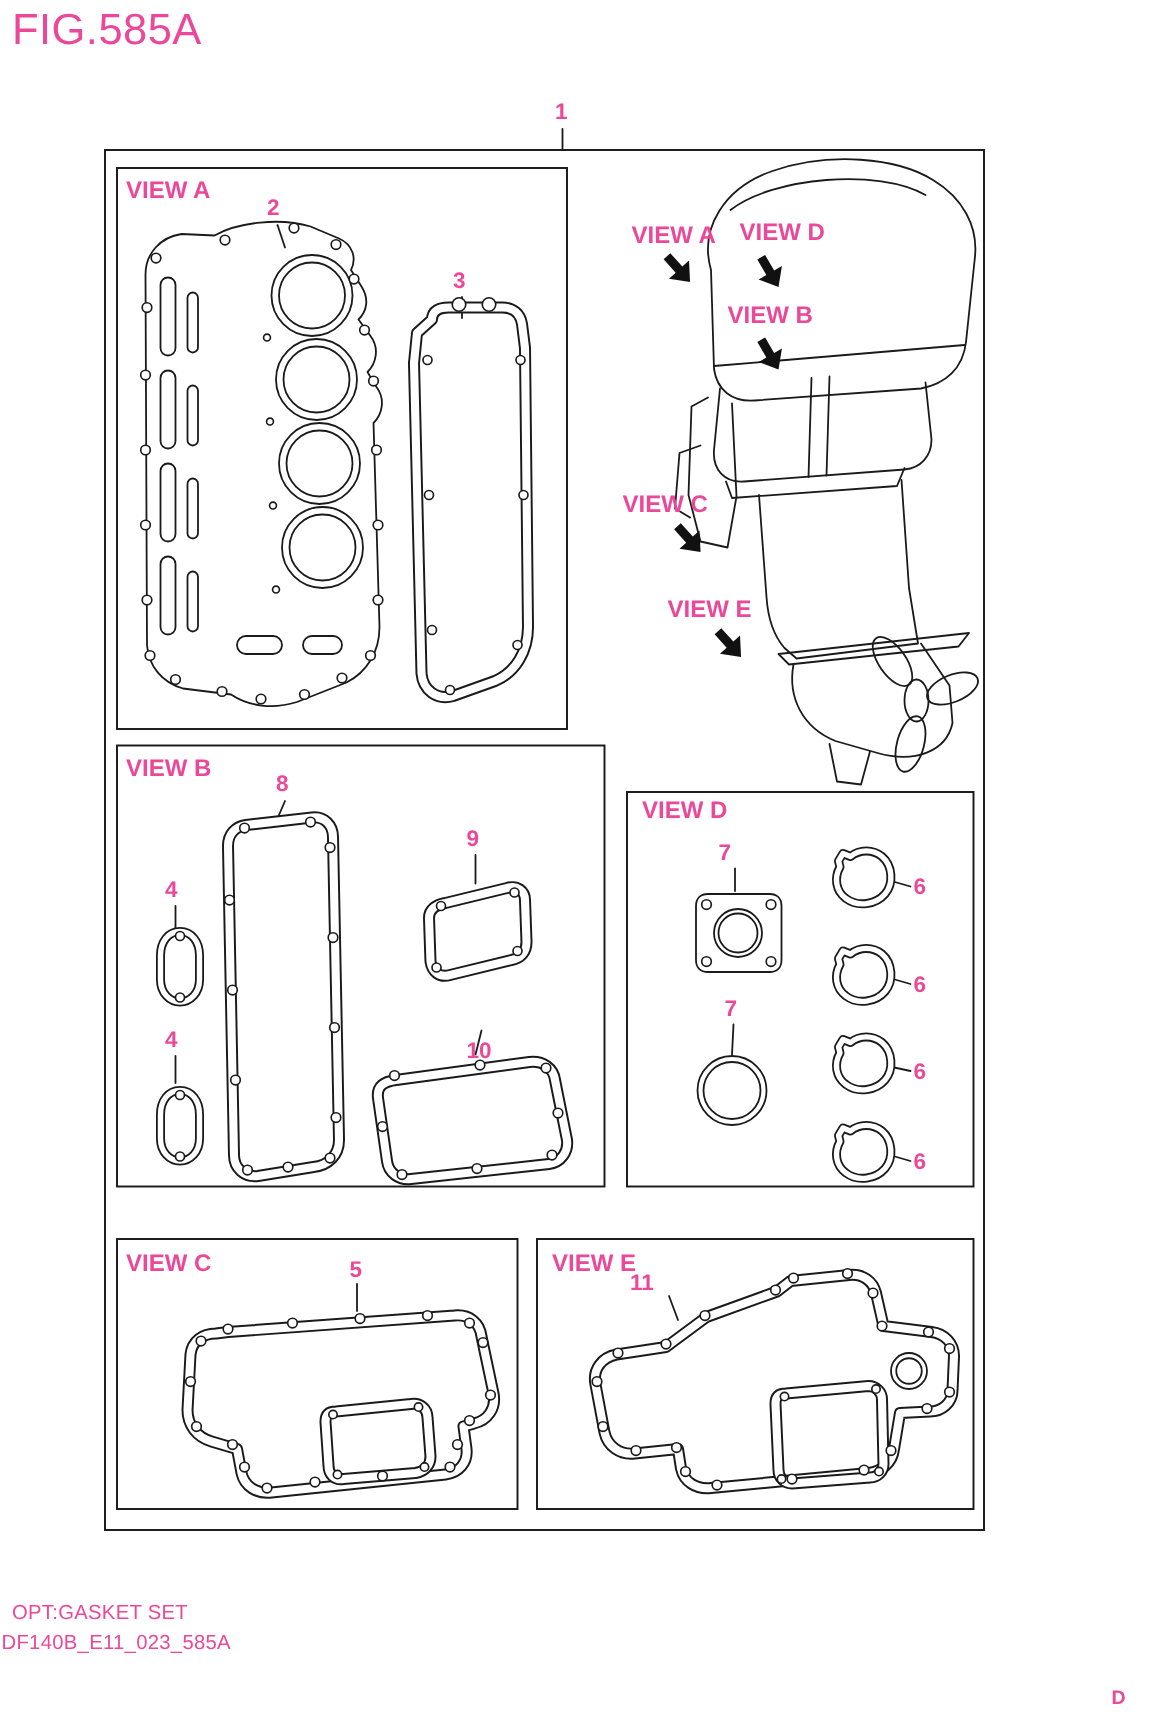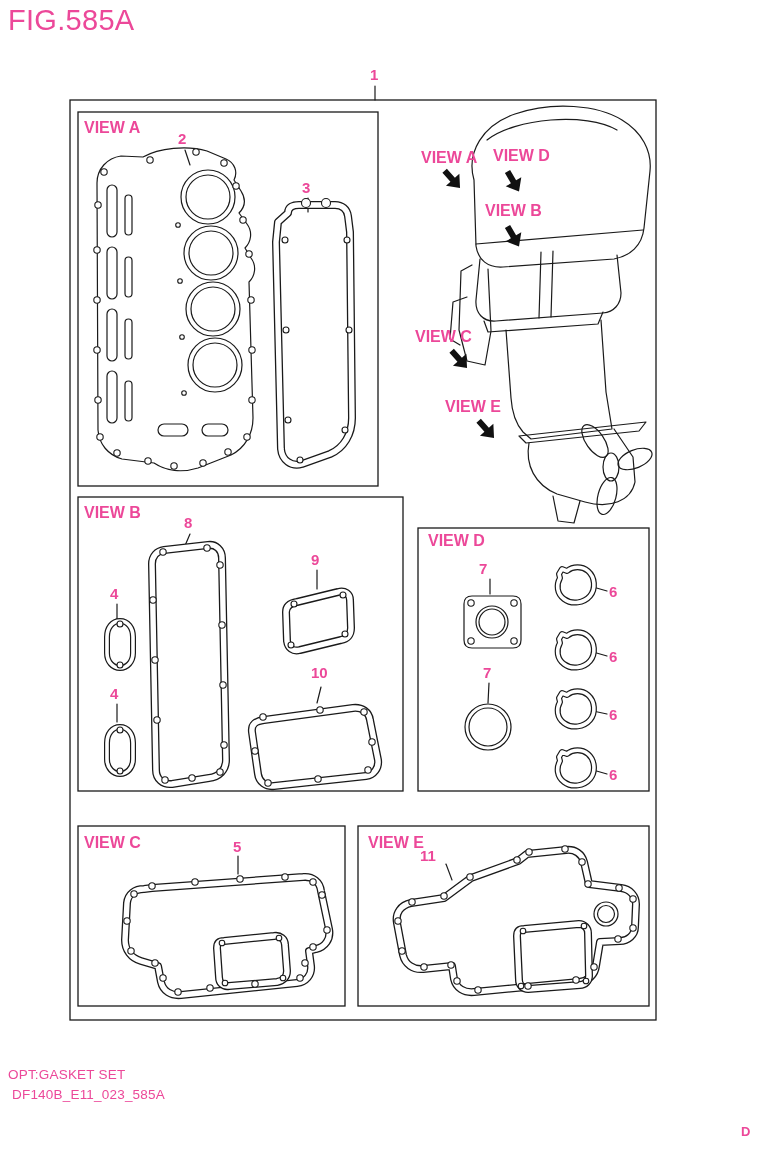--- a/index.html
+++ b/index.html
@@ -319,33 +319,33 @@
   <div class="lbl view-label" style="left:493px;top:147px">VIEW D</div>
   <div class="lbl view-label" style="left:485px;top:202px">VIEW B</div>
   <div class="lbl view-label" style="left:415px;top:328px">VIEW C</div>
   <div class="lbl view-label" style="left:445px;top:398px">VIEW E</div>
 
   <div class="lbl view-label" style="left:84px;top:504px">VIEW B</div>
   <div class="lbl num" style="left:184px;top:514px">8</div>
   <div class="lbl num" style="left:311px;top:551px">9</div>
   <div class="lbl num" style="left:110px;top:585px">4</div>
   <div class="lbl num" style="left:110px;top:685px">4</div>
-  <div class="lbl num" style="left:311px;top:664px">10</div>
+  <div class="lbl num" style="left:311px;top:692px">10</div>
 
   <div class="lbl view-label" style="left:428px;top:532px">VIEW D</div>
   <div class="lbl num" style="left:479px;top:560px">7</div>
   <div class="lbl num" style="left:483px;top:664px">7</div>
   <div class="lbl num" style="left:609px;top:583px">6</div>
   <div class="lbl num" style="left:609px;top:648px">6</div>
   <div class="lbl num" style="left:609px;top:706px">6</div>
   <div class="lbl num" style="left:609px;top:766px">6</div>
 
   <div class="lbl view-label" style="left:84px;top:834px">VIEW C</div>
   <div class="lbl num" style="left:233px;top:838px">5</div>
 
   <div class="lbl view-label" style="left:368px;top:834px">VIEW E</div>
   <div class="lbl num" style="left:420px;top:847px">11</div>
 
-  <div class="lbl footer" style="left:12px;top:1087px">DF140B_E11_023_585A</div>
+  <div class="lbl footer" style="left:1px;top:1087px">DF140B_E11_023_585A</div>
   <div class="lbl footer" style="left:8px;top:1067px">OPT:GASKET SET</div>
   <div class="lbl marker" style="left:741px;top:1124px">D</div>
 
 </div>
 
 </body></html>

